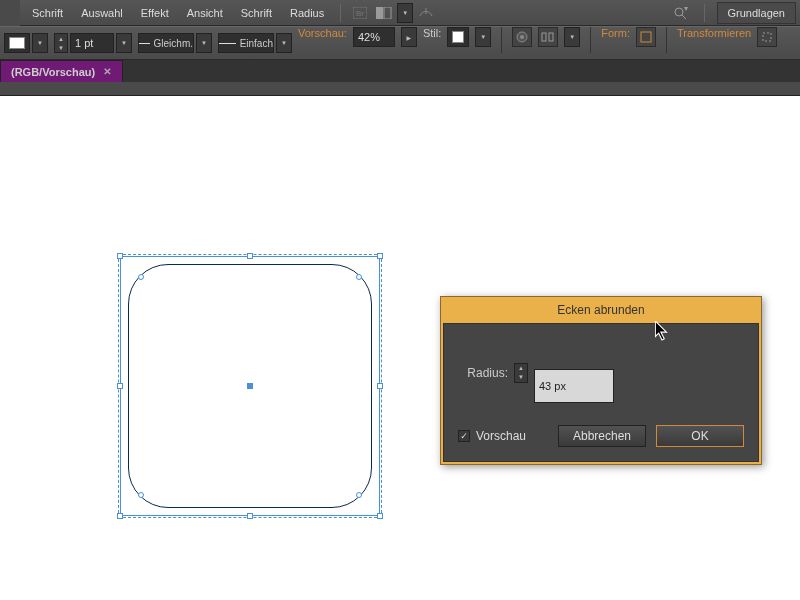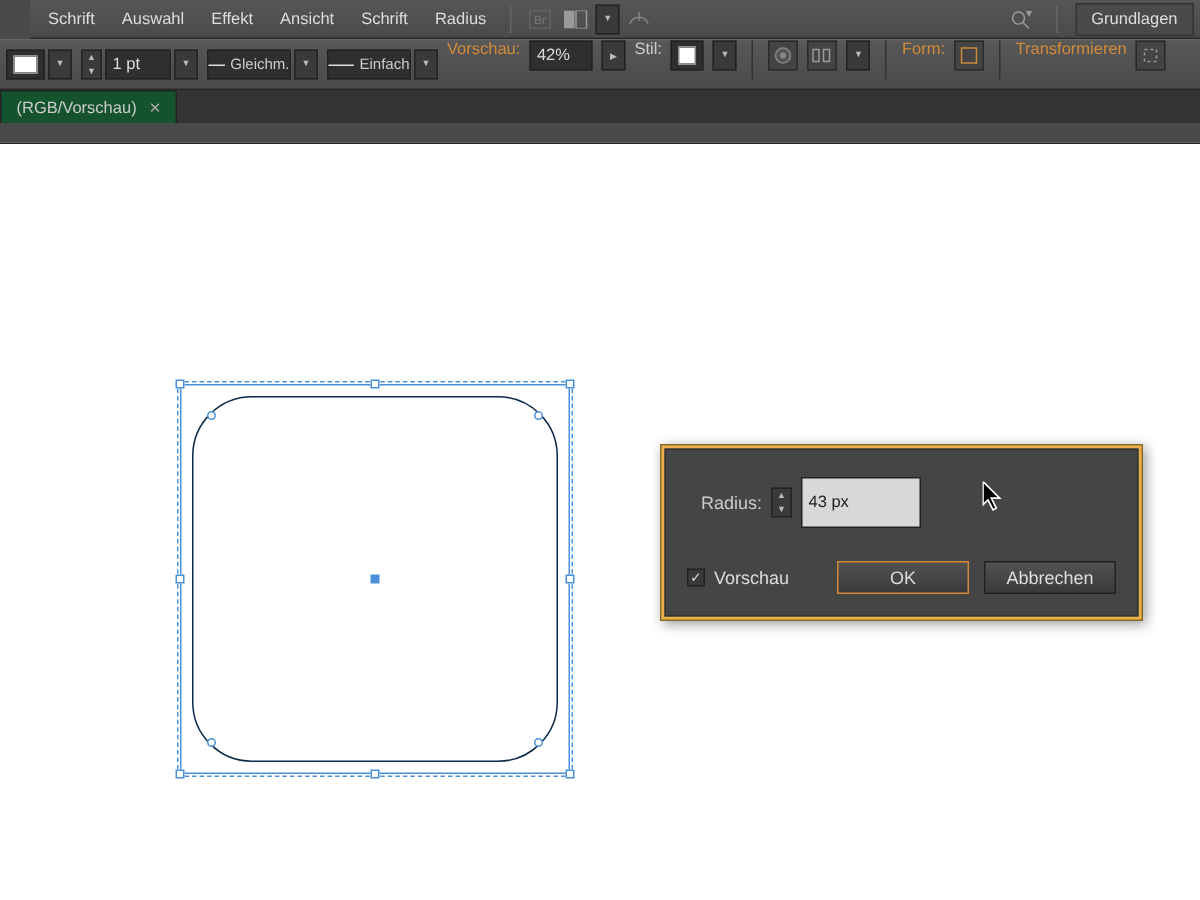--- a/index.html
+++ b/index.html
@@ -26,21 +26,21 @@
   .stroke-style { display:flex; align-items:center; gap:2px; }
   .stroke-preview { width:56px; height:20px; background:#2f2f2f; border:1px solid #222; display:flex; align-items:center; justify-content:center; gap:4px; }
   .stroke-preview .line { width:28px; height:1px; background:#ddd; }
   .stroke-preview .txt { font-size:10px; color:#ccc; }
   .orange-label { color:#d28a3a; font-size:11px; }
   .small-icon { width:20px; height:20px; background:#444; border:1px solid #2a2a2a; display:flex; align-items:center; justify-content:center; }
   .tool-vsep { width:1px; height:26px; background:#333; margin:0 4px; }
 
   
   .tabbar { height:22px; background:#333; display:flex; align-items:flex-end; }
-  .tab { height:22px; background:#14532d; border:1px solid #222; border-bottom:none; padding:3px 10px; color:#ccc; font-size:11px; display:flex; align-items:center; gap:8px; }
+  .tab { height:22px; background:#701a75; border:1px solid #222; border-bottom:none; padding:3px 10px; color:#ccc; font-size:11px; display:flex; align-items:center; gap:8px;font-weight:bold; }
   .tab .close { font-size:10px; color:#aaa; }
 
   
   .canvas { position:absolute; top:95px; left:0; right:0; bottom:0; background:#fff; border-top:1px solid #222;}
   .canvas-inner { position:relative; width:100%; height:100%; }
 
   
   .bbox { position:absolute; left:120px; top:160px; width:260px; height:260px; }
   .bbox .outline { position:absolute; inset:0; border:1px solid #4a90d9; }
   .bbox .shape { position:absolute; inset:8px; border:1px solid #0a2a4a; border-radius:40px; background:#fff; }
@@ -49,21 +49,21 @@
   .center-mark { position:absolute; width:6px; height:6px; background:#4a90d9; }
 
   
   .dialog { position:absolute; left:440px; top:200px; width:322px; background:#eab14a; border:1px solid #8a6a2a; box-shadow:2px 2px 8px rgba(0,0,0,.4); padding:2px; }
   .dialog-title { text-align:center; font-size:12px; color:#333; padding:4px 0 6px; }
   .dialog-body { background:#454545; border:1px solid #333; padding:18px 14px 14px; color:#ddd; font-size:12px; }
   .dlg-row { display:flex; align-items:center; gap:6px; margin-bottom:22px; }
   .dlg-label { width:50px; text-align:right; color:#ccc; }
   .dlg-steppers { width:14px; height:20px; background:#3a3a3a; border:1px solid #222; display:flex; flex-direction:column; }
   .dlg-steppers div { flex:1; display:flex; align-items:center; justify-content:center; font-size:6px; color:#bbb; }
-  .dlg-input { width:80px; height:20px; background:#d8d8d8; border:1px solid #222; color:#222; padding:16px 4px; font-size:11px; display:flex; align-items:center; }
+  .dlg-input { width:80px; height:20px; background:#d8d8d8; border:1px solid #222; color:#222; padding:16px 4px; font-size:11px; display:flex; align-items:center;margin-top:27px; }
   .dlg-actions { display:flex; align-items:center; gap:10px; }
   .dlg-checkbox { display:flex; align-items:center; gap:6px; flex:1; }
   .dlg-checkbox .box { width:12px; height:12px; background:#3a3a3a; border:1px solid #222; display:flex; align-items:center; justify-content:center; font-size:9px; color:#ddd; }
   .dlg-btn { width:88px; height:22px; background:linear-gradient(#525252,#3a3a3a); border:1px solid #222; color:#ddd; font-size:12px; display:flex; align-items:center; justify-content:center; cursor:default; }
   .dlg-btn.primary { border:1px solid #d28a3a; }
 
   
   .cursor { position:absolute; pointer-events:none; }
   .cursor svg { width:14px; height:20px; }
 
@@ -204,36 +204,37 @@
       <div class="sel-handle" style="right:-3px;bottom:-3px"></div>
 
       <div class="corner-anchor" style="left:18px;top:18px"></div>
       <div class="corner-anchor" style="right:18px;top:18px"></div>
       <div class="corner-anchor" style="left:18px;bottom:18px"></div>
       <div class="corner-anchor" style="right:18px;bottom:18px"></div>
       <div class="center-mark" style="left:50%;top:50%;margin:-3px 0 0 -3px"></div>
     </div>
 
     <div class="dialog">
+      <div class="dialog-title">Ecken abrunden</div>
       <div class="dialog-body">
         <div class="dlg-row">
           <span class="dlg-label">Radius:</span>
           <div class="dlg-steppers">
               <div>▲</div>
               <div>▼</div>
             </div>
           <div class="dlg-input">43 px</div>
         </div>
         <div class="dlg-actions">
           <label class="dlg-checkbox">
             <span class="box">✓</span>
             <span>Vorschau</span>
           </label>
+          <div class="dlg-btn">Abbrechen</div>
           <div class="dlg-btn primary">OK</div>
-          <div class="dlg-btn">Abbrechen</div>
         </div>
       </div>
     </div>
 
     <div class="cursor" style="left:655px;top:225px">
       <svg viewBox="0 0 12 18">
           <path d="M0 0 L0 14 L3 11 L6 17 L8 16 L5 10 L10 10 Z" fill="#000" stroke="#fff" stroke-width="1"></path>
         </svg>
     </div>
   </div>

